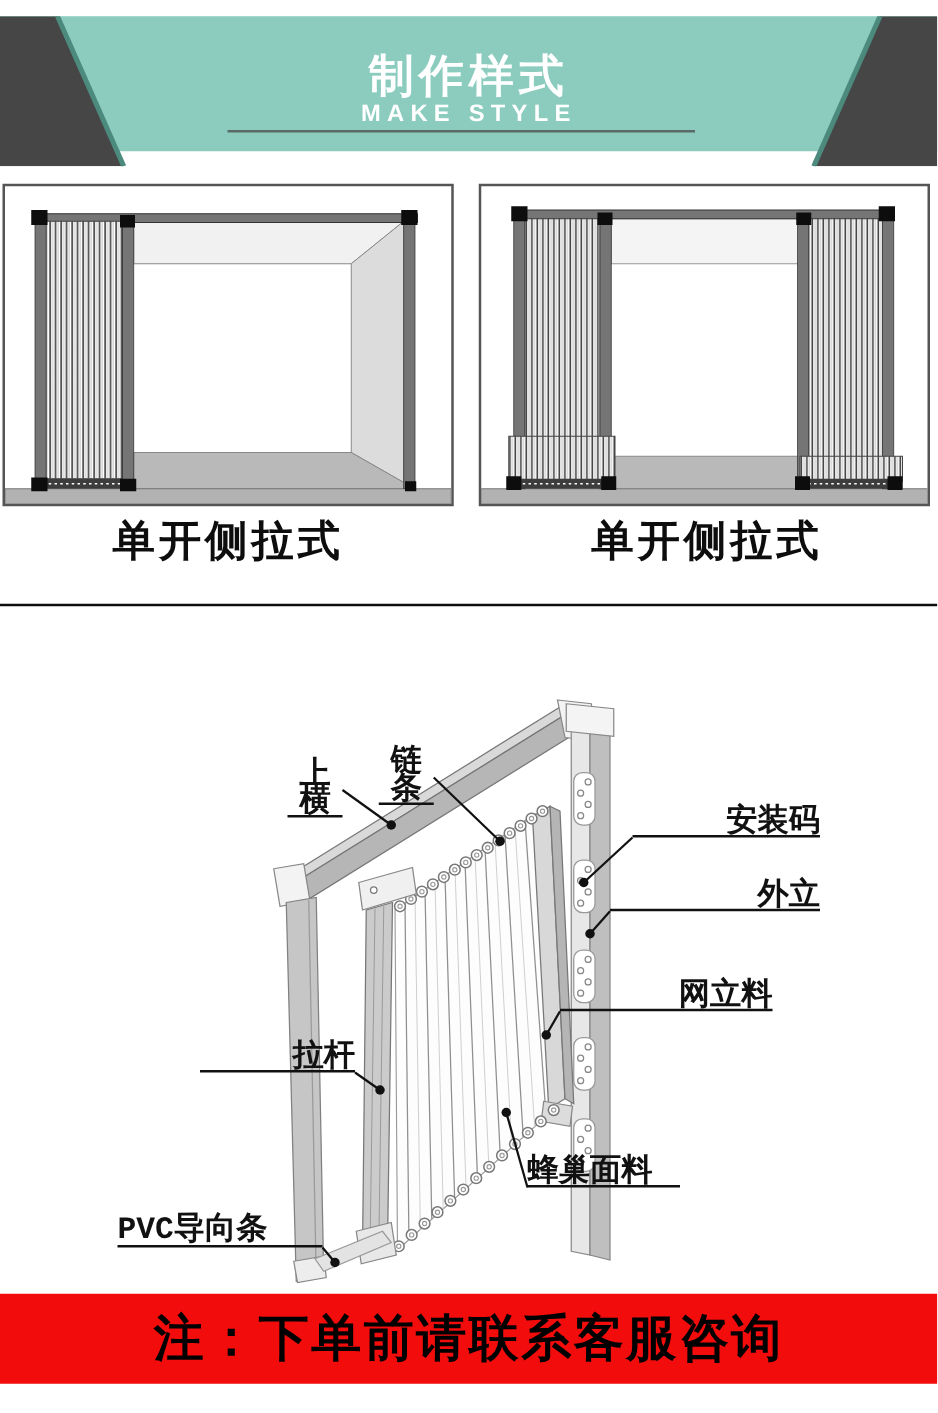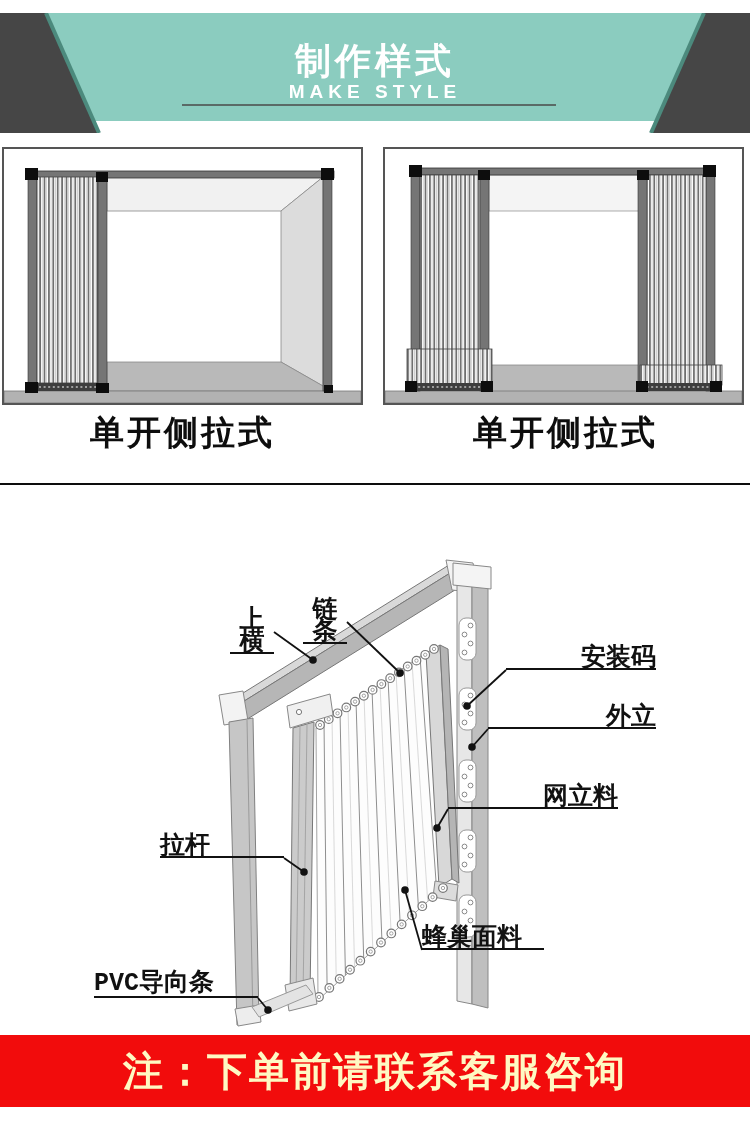--- a/index.html
+++ b/index.html
@@ -17,21 +17,21 @@
   .style-box{position:absolute;width:357px;height:254px;border:2px solid #555;background:#fff;}
   .style-label{position:absolute;top:410px;width:361px;text-align:center;color:#0d0d0d;
      font-size:34px;font-weight:bold;letter-spacing:3px;}
   .divider{position:absolute;left:0;top:483px;width:750px;height:2px;background:#0d0d0d;}
   
   .parts-svg{position:absolute;left:0;top:485px;}
   .part-label{position:absolute;color:#111;font-size:25px;font-weight:bold;line-height:22px;
      padding-bottom:1px;border-bottom:2px solid #111;}
   
   .notice{position:absolute;left:0;top:1035px;width:750px;height:72px;background:#f20c0c;
-     color:#fef9c3;font-size:40px;font-weight:bold;text-align:center;line-height:72px;letter-spacing:2px;}
+     color:#000000;font-size:40px;font-weight:bold;text-align:center;line-height:72px;letter-spacing:2px;}
 </style>
 </head>
 <body>
 
 <div id="page">
 
   <div class="header">
     <svg width="750" height="120">
       <polygon points="0,0 46,0 99,120 0,120" fill="#464646"></polygon>
       <line x1="46" y1="0" x2="99" y2="120" stroke="#4c8a7d" stroke-width="4"></line>
@@ -274,19 +274,19 @@
       <circle cx="405" cy="405" r="3.8"></circle>
       <circle cx="268" cy="525" r="3.8"></circle>
     </g>
   </svg>
 
   <div class="part-label" style="left:230px;top:607px;width:44px;text-align:center;">上横</div>
   <div class="part-label" style="left:303px;top:597px;width:44px;text-align:center;">链条</div>
   <div class="part-label" style="left:506px;top:645px;width:150px;text-align:right;">安装码</div>
   <div class="part-label" style="left:488px;top:704px;width:168px;text-align:right;">外立</div>
   <div class="part-label" style="left:448px;top:784px;width:170px;text-align:right;">网立料</div>
-  <div class="part-label" style="left:160px;top:833px;width:124px;text-align:left;">拉杆</div>
+  <div class="part-label" style="left:160px;top:833px;width:124px;text-align:right;">拉杆</div>
   <div class="part-label" style="left:422px;top:925px;width:122px;">蜂巢面料</div>
   <div class="part-label" style="left:94px;top:973px;width:164px;text-align:left;font-family:Liberation Mono, monospace;">PVC导向条</div>
 
   <div class="notice">注：下单前请联系客服咨询</div>
 
 </div>
 
 </body></html>

